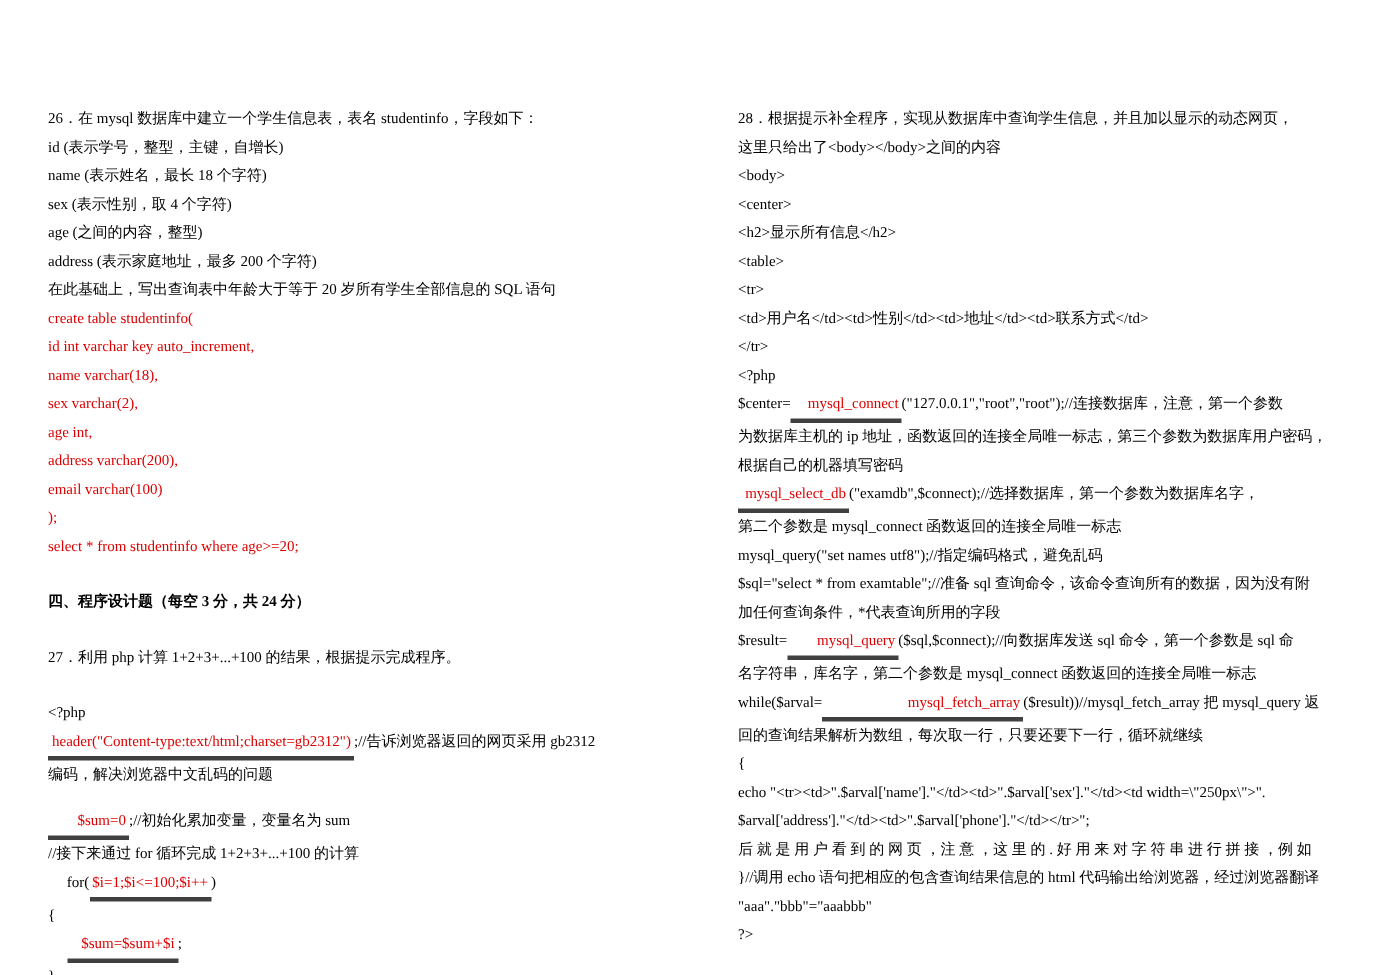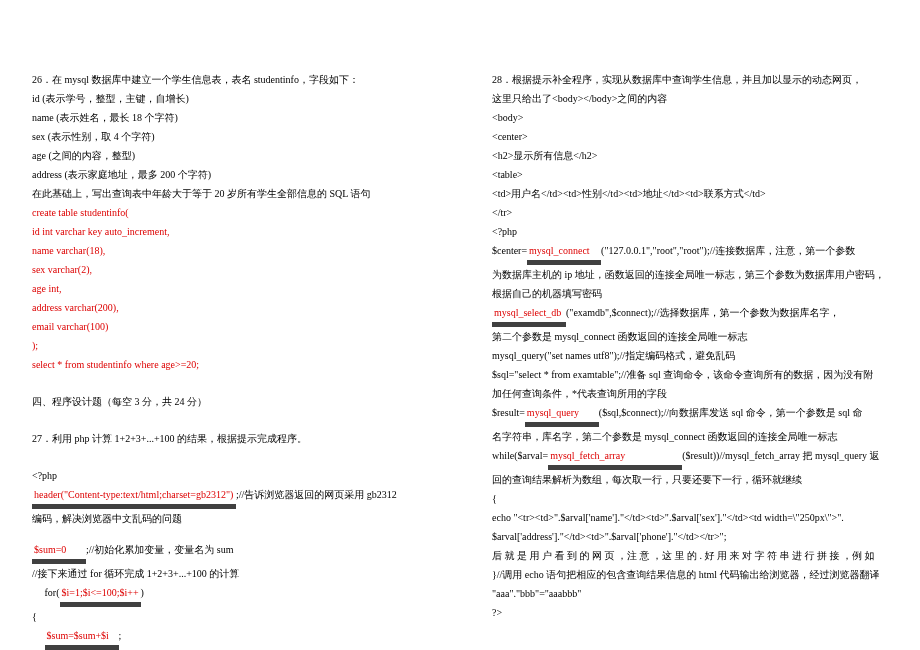--- a/index.html
+++ b/index.html
@@ -20,29 +20,29 @@
   .col {
     width: 50%;
     padding: 70px 32px 0 32px;
     box-sizing: border-box;
     line-height: 1.9;
   }
   .red { color: #d00; }
   .blank {
     display: inline-block;
     min-width: 70px;
-    border-bottom: 5px solid #404040;
+    border-bottom: 3px solid #404040;
     color: #d00;
-    text-align: left;
+    text-align: right;
     padding: 0 2px;
   }
   .blank-short { min-width: 50px; margin-top: 12px; }
   .blank-long { min-width: 130px; }
   .blank-xlong { min-width: 200px; }
-  .bold { font-weight: normal; }
+  .bold { font-weight: bold; }
   .spacer { height: 18px; }
 </style>
 </head>
 <body>
 
 <div class="page">
   <div class="col">
     <div>26．在 mysql 数据库中建立一个学生信息表，表名 studentinfo，字段如下：</div>
     <div>id (表示学号，整型，主键，自增长)</div>
     <div>name (表示姓名，最长 18 个字符)</div>
@@ -84,20 +84,21 @@
 
   </div>
 
   <div class="col">
     <div>28．根据提示补全程序，实现从数据库中查询学生信息，并且加以显示的动态网页，</div>
     <div>这里只给出了&lt;body&gt;&lt;/body&gt;之间的内容</div>
     <div>&lt;body&gt;</div>
     <div>&lt;center&gt;</div>
     <div>&lt;h2&gt;显示所有信息&lt;/h2&gt;</div>
     <div>&lt;table&gt;</div>
+    <div>&lt;tr&gt;</div>
     <div>&lt;td&gt;用户名&lt;/td&gt;&lt;td&gt;性别&lt;/td&gt;&lt;td&gt;地址&lt;/td&gt;&lt;td&gt;联系方式&lt;/td&gt;</div>
     <div>&lt;/tr&gt;</div>
     <div>&lt;?php</div>
     <div>
       <span>$center=</span><span class="blank">mysql_connect</span><span>("127.0.0.1","root","root");//连接数据库，注意，第一个参数</span>
     </div>
     <div>为数据库主机的 ip 地址，函数返回的连接全局唯一标志，第三个参数为数据库用户密码，</div>
     <div>根据自己的机器填写密码</div>
     <div>
       <span class="blank">mysql_select_db</span><span>("examdb",$connect);//选择数据库，第一个参数为数据库名字，</span>

